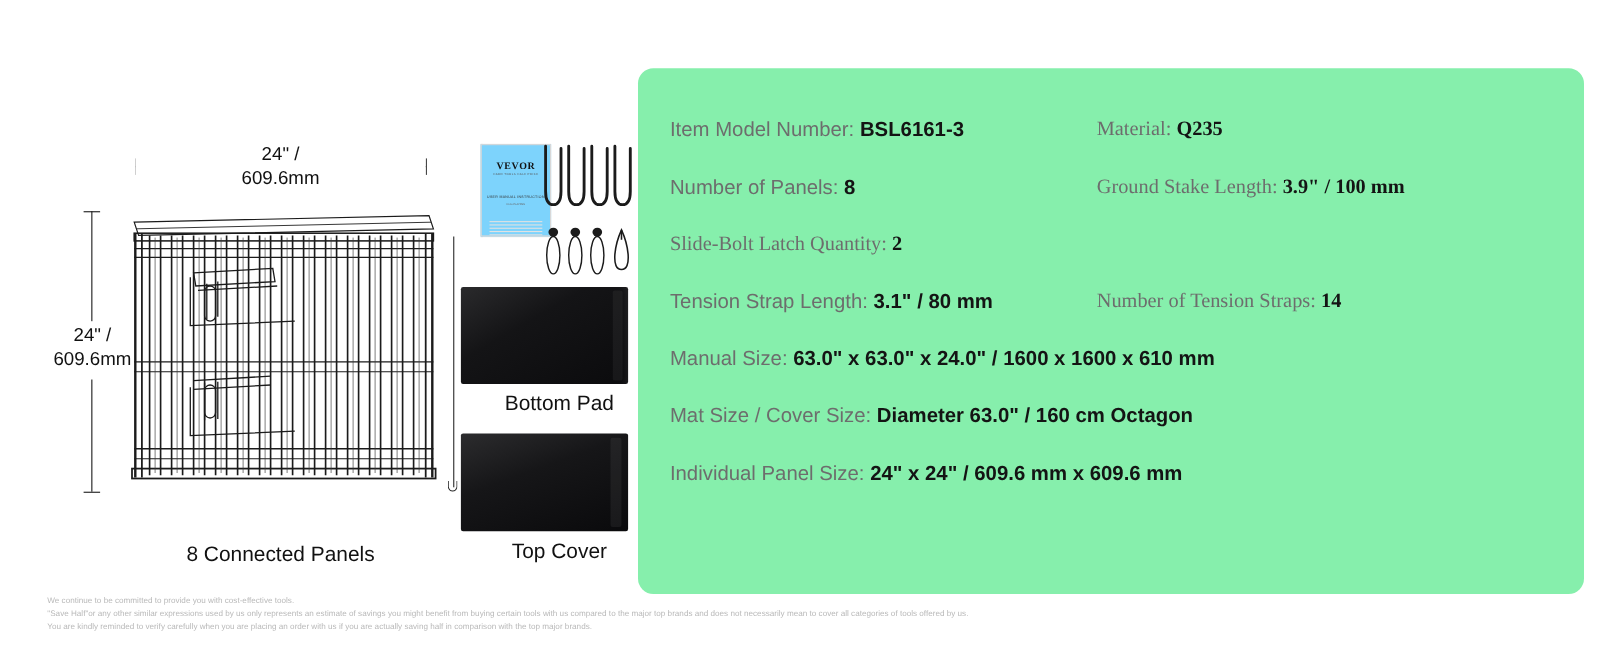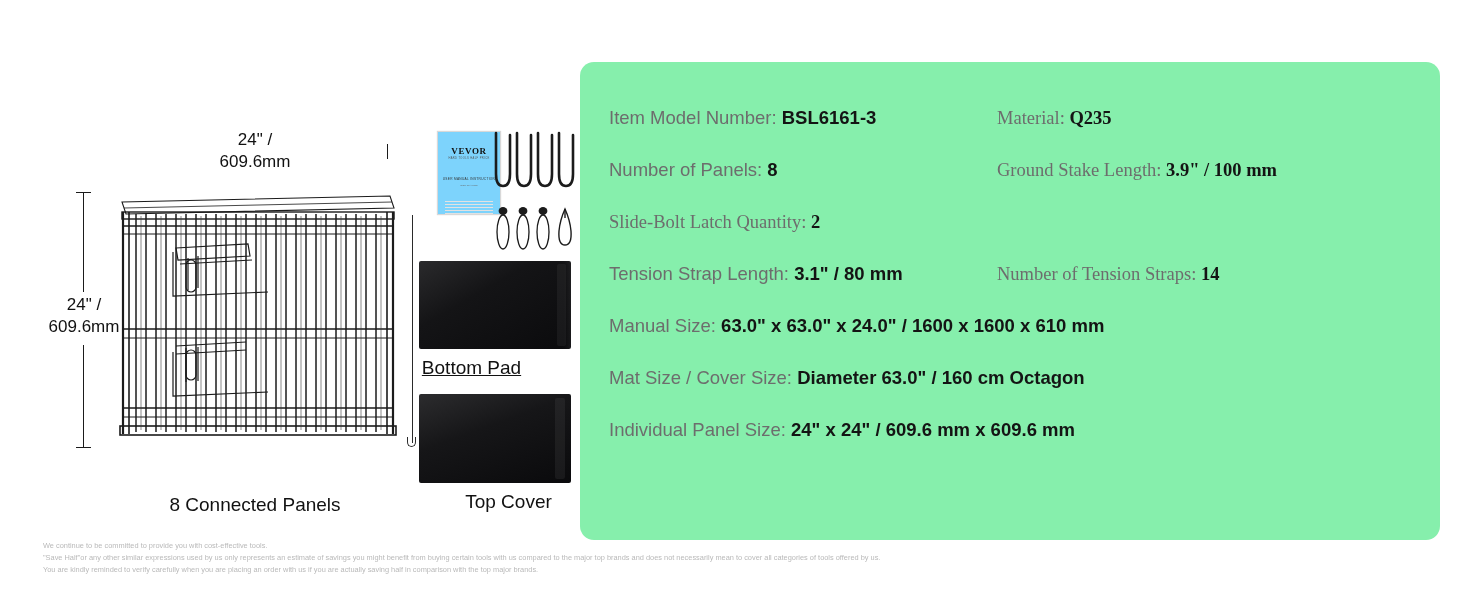--- a/index.html
+++ b/index.html
@@ -102,21 +102,21 @@
     width: 280px; height: 258px;
   }
 
   .caption {
     position: absolute;
     text-align: center;
     font-size: 19px;
     color: #111;
   }
   #caption-panels { left: 110px; top: 494px; width: 290px; }
-  #caption-bottom-pad { left: 379px; top: 357px; width: 185px; text-decoration: underline; }
+  #caption-bottom-pad { left: 416px; top: 357px; width: 185px; }
   #caption-top-cover  { left: 416px; top: 491px; width: 185px; }
 
   
   #manual {
     position: absolute;
     left: 417px; top: 131px;
     width: 62px; height: 82px;
     background: #7dd3fc;
     border: 1px solid #d8d8d8;
     box-shadow: 0 0 1px rgba(0,0,0,.18);

